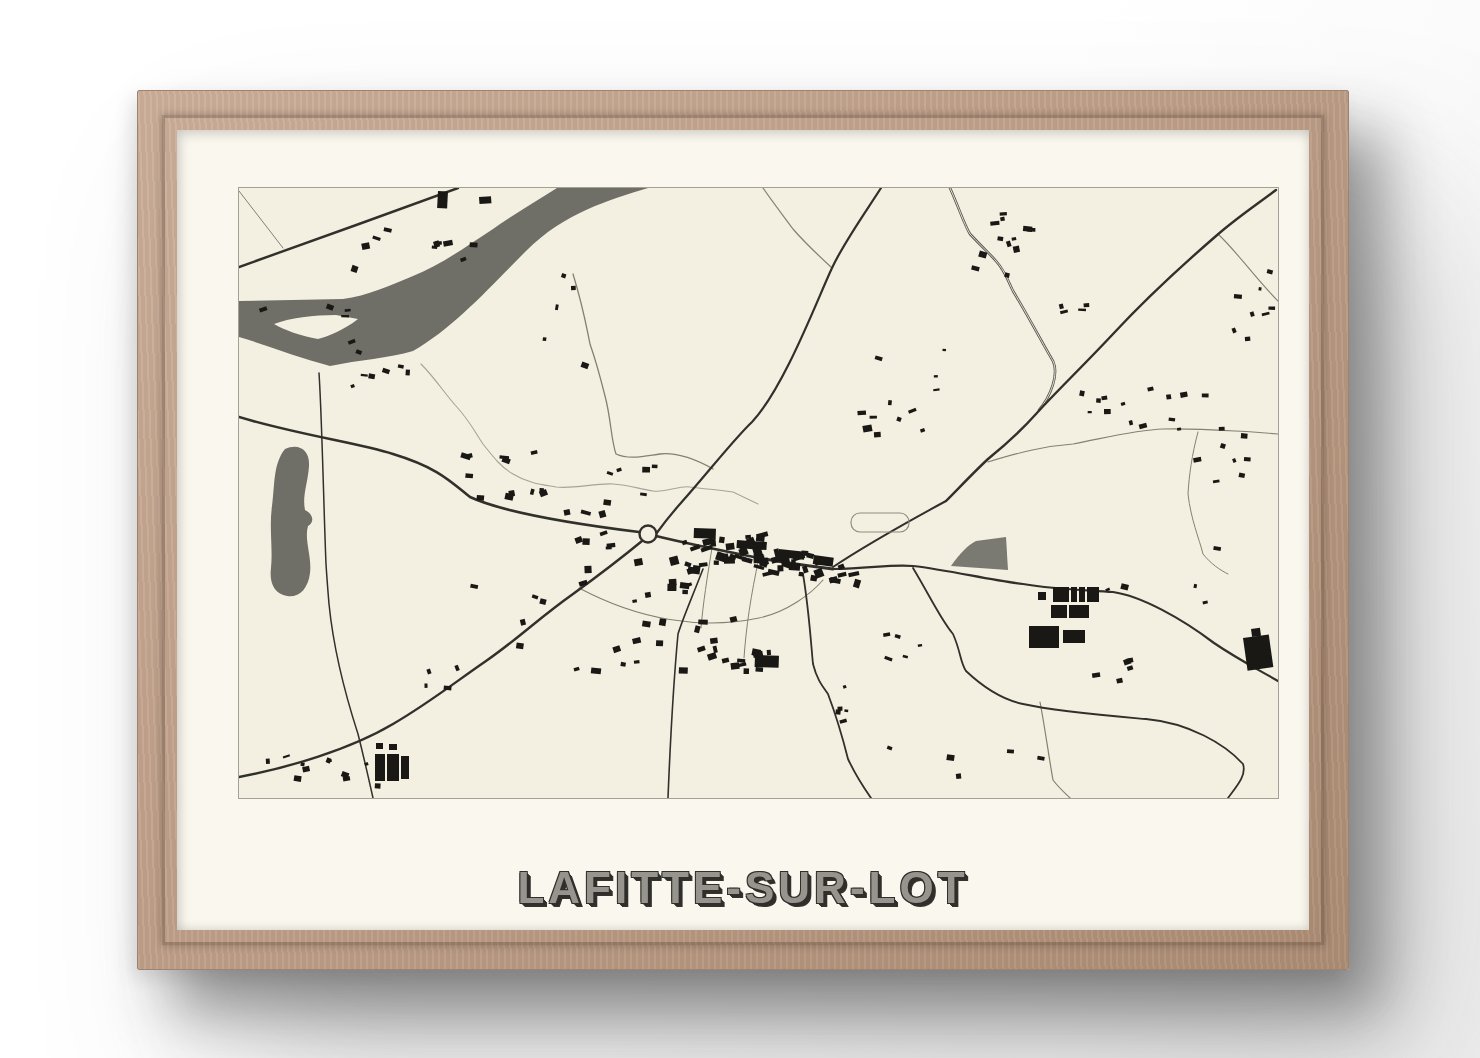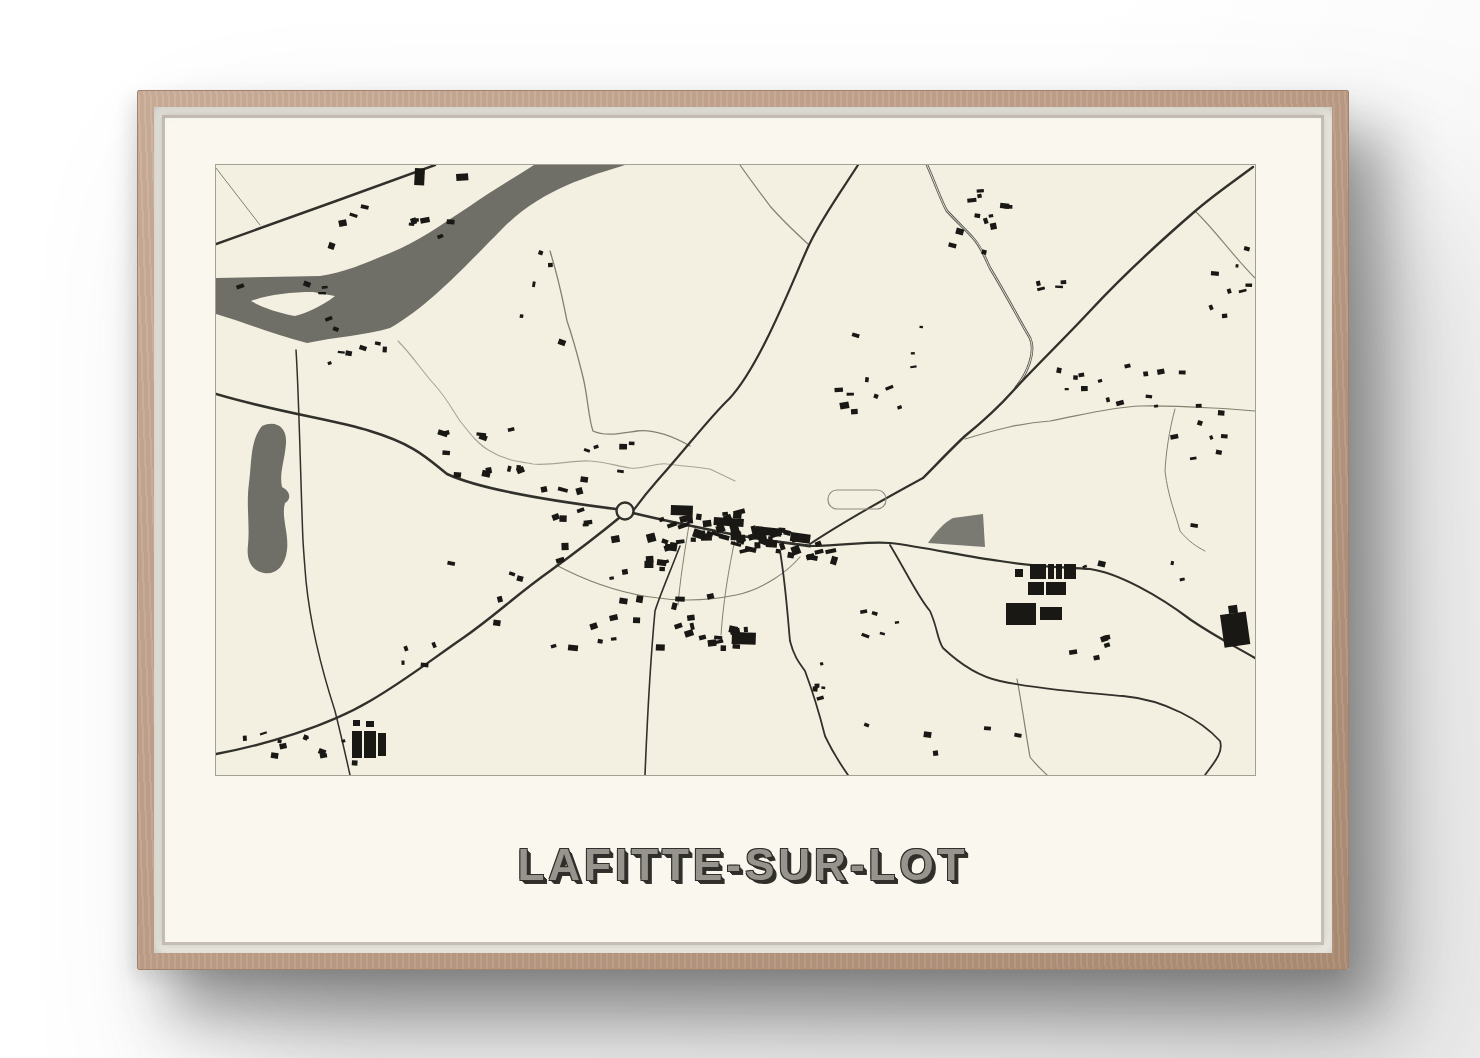--- a/index.html
+++ b/index.html
@@ -4,21 +4,21 @@
 <style>
   html,body{margin:0;padding:0;}
   body{
     width:1480px;height:1058px;position:relative;overflow:hidden;
     background:#ffffff;
     font-family:"Liberation Sans", sans-serif;
   }
   .wall{position:absolute;inset:0;background:linear-gradient(115deg,#ffffff 55%,#fbfbfb 75%,#f2f2f2 100%);}
   .frame{
     position:absolute;left:137px;top:90px;width:1212px;height:880px;
-    box-sizing:border-box;padding:16px;border-radius:2px;
+    box-sizing:border-box;padding:39px;border-radius:2px;
     background:
       repeating-linear-gradient(88deg, rgba(255,255,255,0.06) 0 2px, rgba(0,0,0,0.03) 2px 6px),
       linear-gradient(140deg,#ccaf9a 0%,#c0a089 45%,#ac8c74 100%);
     border:1px solid #a1826d;
     box-shadow:
       34px 42px 60px rgba(45,45,45,0.45),
       80px 110px 170px rgba(90,90,90,0.28),
       -6px 8px 18px rgba(0,0,0,0.10);
   }
   .frame::after{

